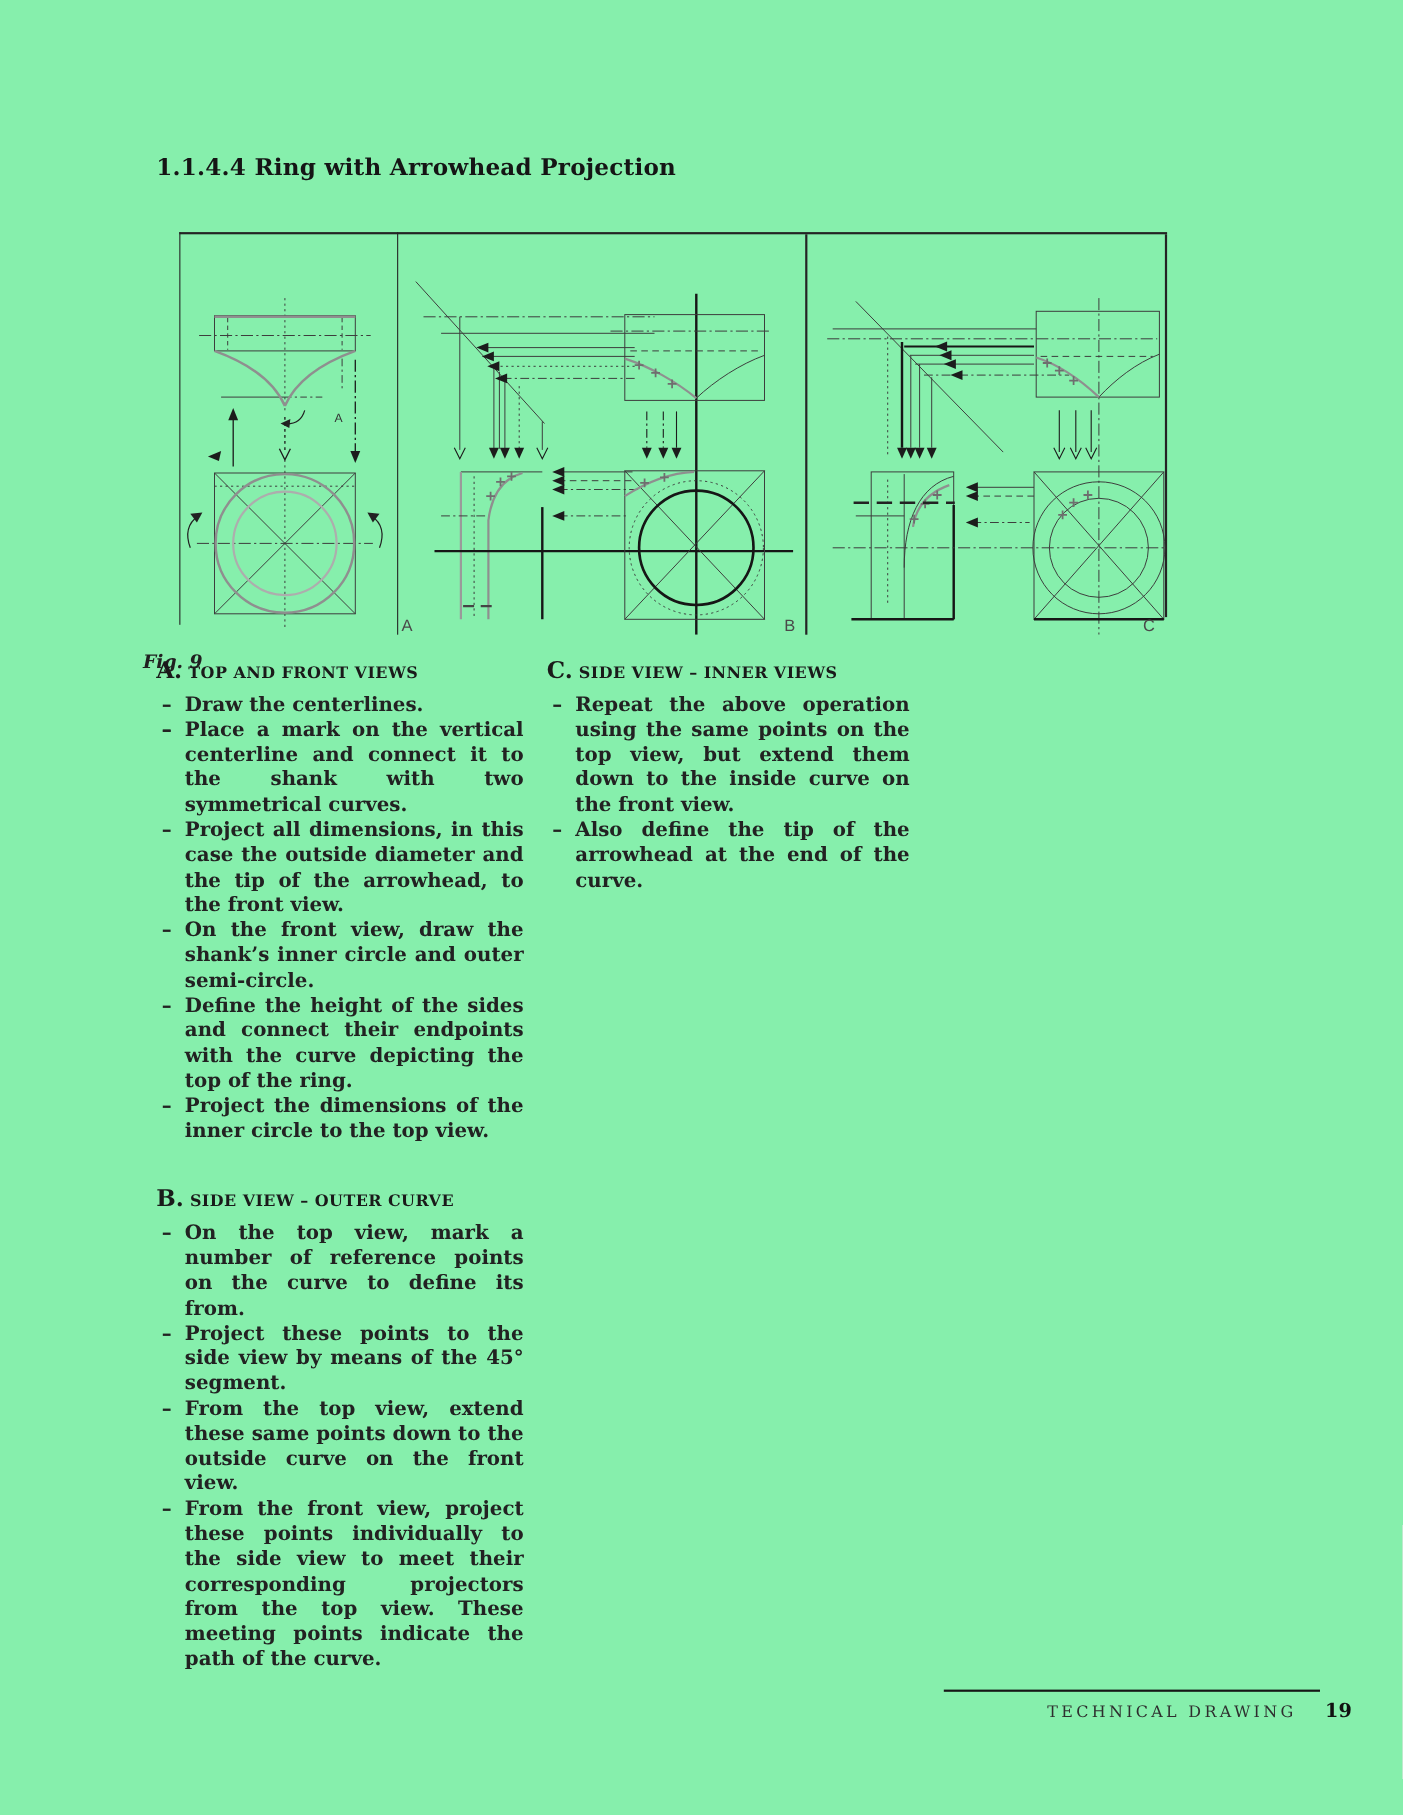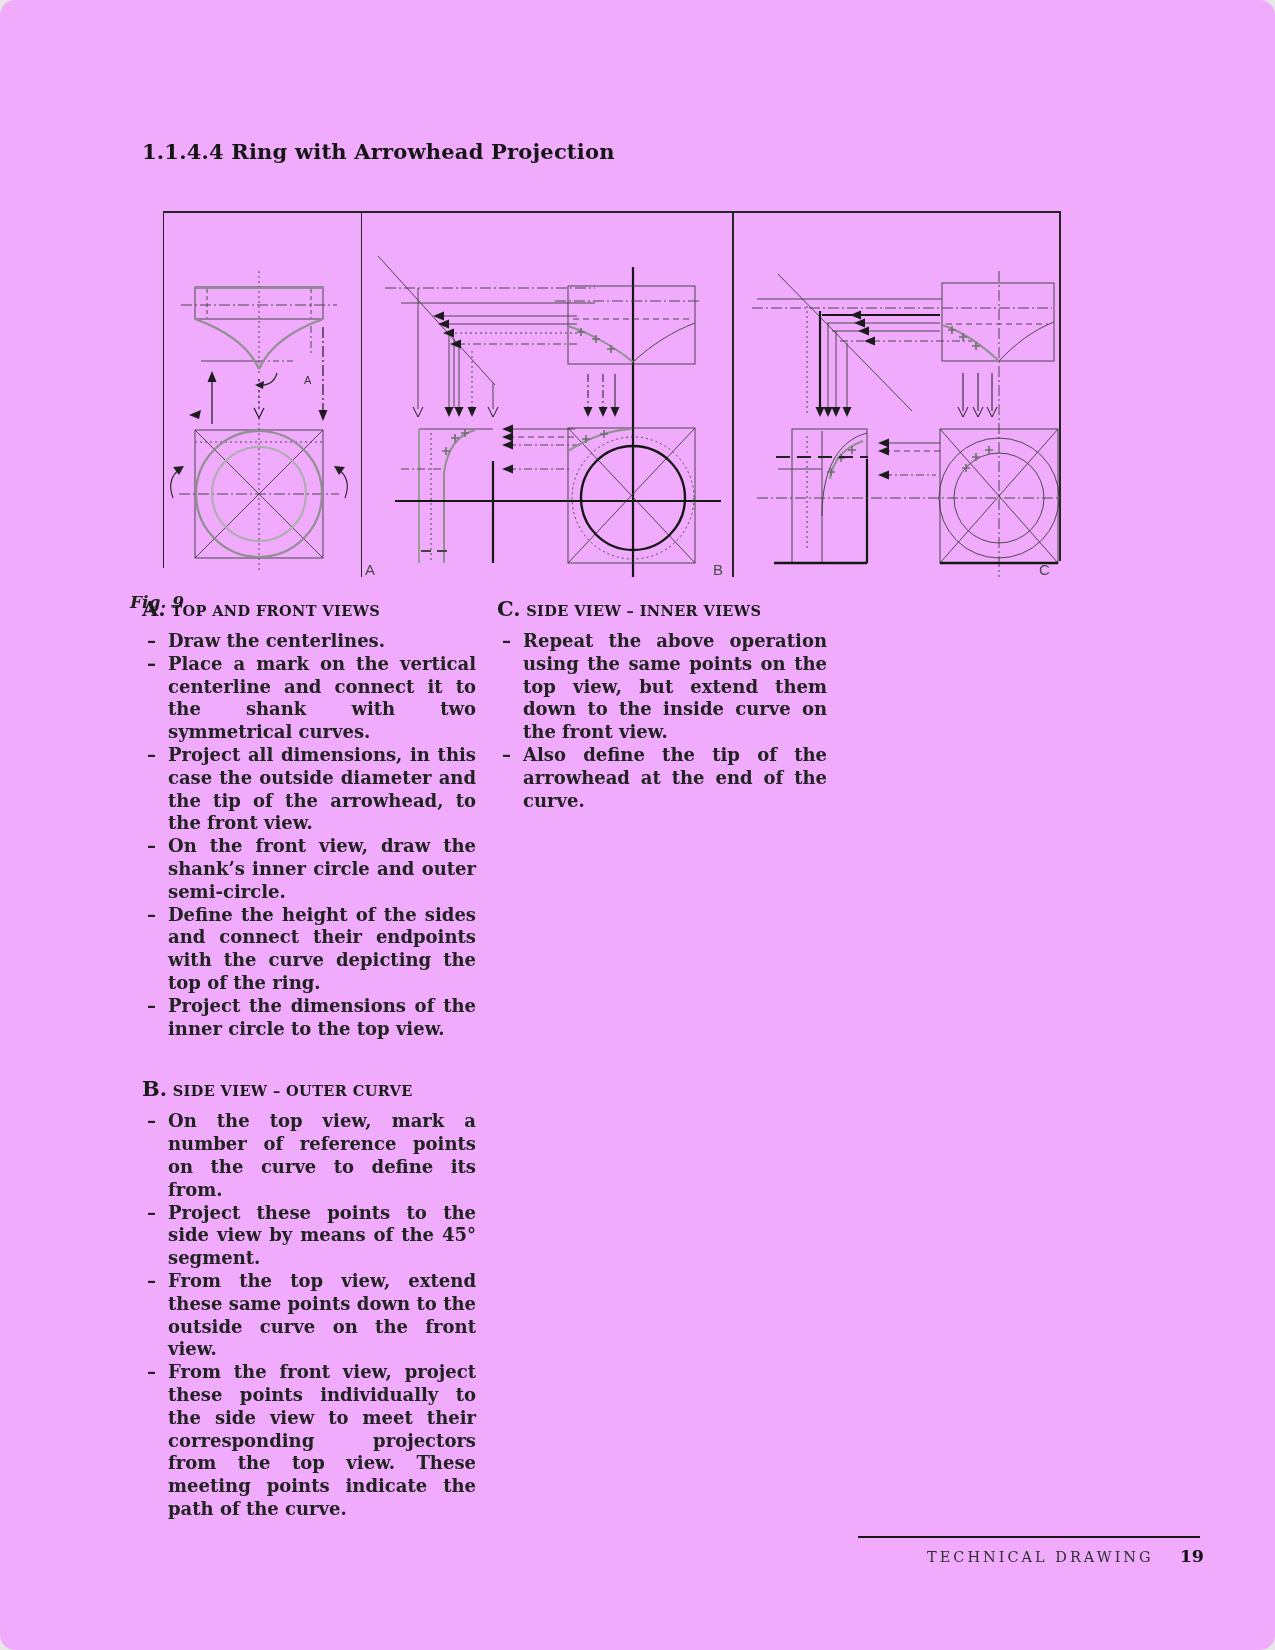--- a/index.html
+++ b/index.html
@@ -1,20 +1,19 @@
 <!DOCTYPE html>
 <html><head>
 <meta charset="utf-8">
 <style>
   html,body { margin:0; padding:0; background:#e8e8e8; }
   .page {
     position:relative; width:1275px; height:1650px; margin:0 auto;
-    background:#f0abfc; color:#1c1c1c; overflow:hidden;
+    background:#86efac; color:#1c1c1c; overflow:hidden;
     font-family:"DejaVu Serif", serif;
-    border-radius:15px;
   }
   .heading {
     position:absolute; left:142px; top:139px; margin:0;
     font-size:21px; font-weight:bold; letter-spacing:0.2px; color:#151515;
   }
   
   .figure {
     position:absolute; left:155px; top:211px; width:906px; height:366px;
   }
   .fig-border { position:absolute; background:#242424; }
@@ -47,21 +46,21 @@
   .section-head .title  { font-size:14.5px; letter-spacing:0.4px; color:#1a1a1a; }
   .section + .section { margin-top:36px; }
   .item {
     position:relative; padding-left:26px; margin:0;
     font-size:18px; line-height:22.8px; text-align:justify; color:#222;
   }
   .item .dash { position:absolute; left:5px; top:0; }
   
   .footer-rule { position:absolute; left:858px; top:1536px; width:342px; height:2px; background:#161616; }
   .footer-text {
-    position:absolute; left:704px; top:1546px; width:500px; text-align:right;
+    position:absolute; left:729px; top:1546px; width:500px; text-align:right;
   }
   .footer-brand { font-size:14.5px; letter-spacing:3px; color:#2e2e2e; }
   .footer-page  { font-size:17.5px; font-weight:bold; margin-left:26px; color:#111; }
   svg { display:block; }
 </style>
 </head>
 <body>
 
 <div class="page">
 

